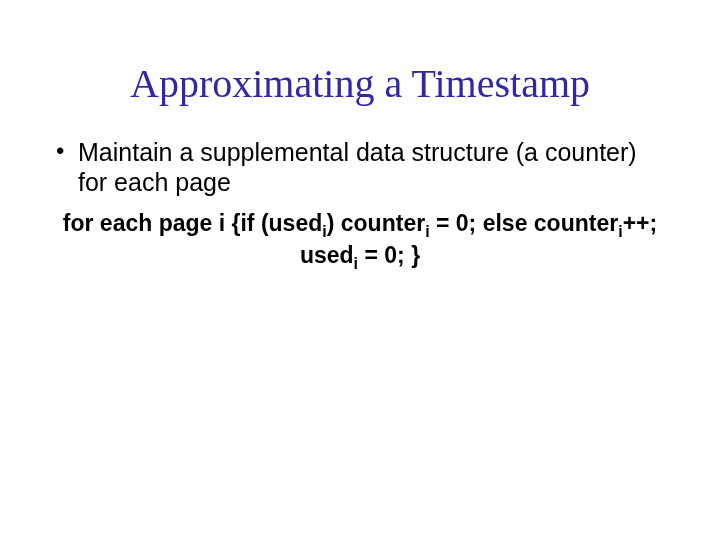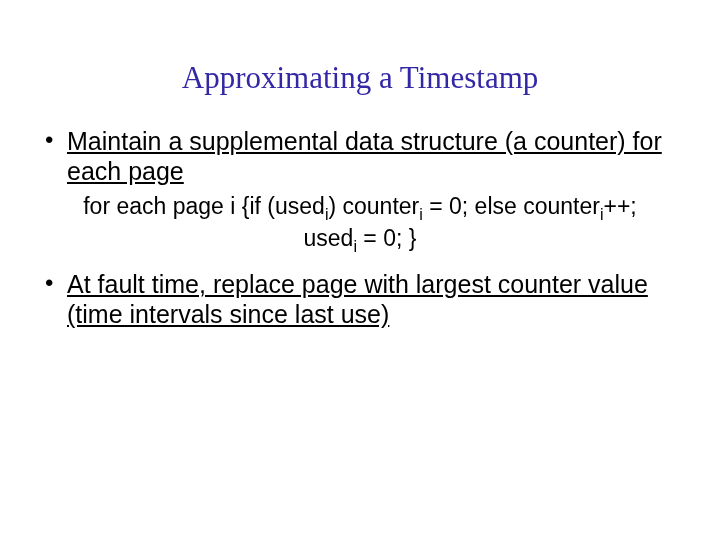--- a/index.html
+++ b/index.html
@@ -13,65 +13,62 @@
   }
   .slide {
     width: 720px;
     height: 540px;
     box-sizing: border-box;
     padding: 40px 30px 30px 30px;
   }
   .title {
     font-family: "Comic Sans MS", "Comic Sans", cursive;
     color: #3228a6;
-    font-size: 31px;
+    font-size: 40px;
     text-align: center;
     margin: 20px 0 30px 0;
     font-weight: 400;
   }
   ul.top {
     list-style: none;
-    margin: 1px;
+    margin: 12px;
     padding: 0 10px 0 10px;
-    text-decoration: underline;
   }
   ul.top > li {
     position: relative;
     padding-left: 26px;
     font-size: 25px;
     line-height: 1.2;
     margin-bottom: 6px;
   }
   ul.top > li::before {
     content: "•";
     position: absolute;
     left: 4px;
     top: 0;
     font-size: 24px;
   }
   .code-block {
     font-size: 23px;
     text-align: center;
     margin: 6px 30px 14px 30px;
     line-height: 1.25;
+    font-weight: bold;
   }
   .sub { font-size: 0.7em; vertical-align: sub; }
 </style>
 </head>
 <body>
 
 <div class="slide">
 
   <div class="title">Approximating a Timestamp</div>
 
   <ul class="top">
     <li>Maintain a supplemental data structure (a counter) for each page</li>
   </ul>
 
   <div class="code-block">
     <span>for each page i {if (used</span><span class="sub">i</span><span>) counter</span><span class="sub">i</span><span> = 0; else counter</span><span class="sub">i</span><span>++; used</span><span class="sub">i</span><span> = 0; }</span>
   </div>
 
-  <ul class="top">
-    <li>At fault time, replace page with largest counter value (time intervals since last use)</li>
-  </ul>
 
 </div>
 
 </body></html>

